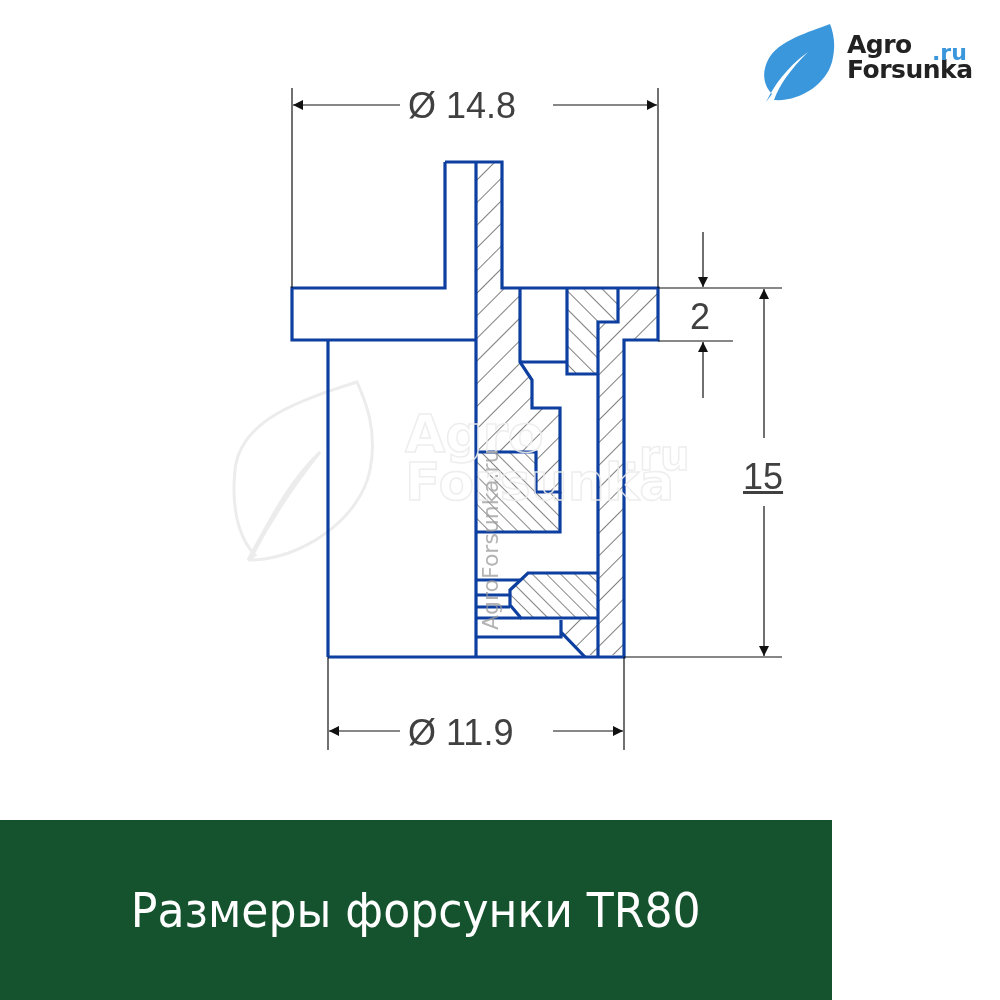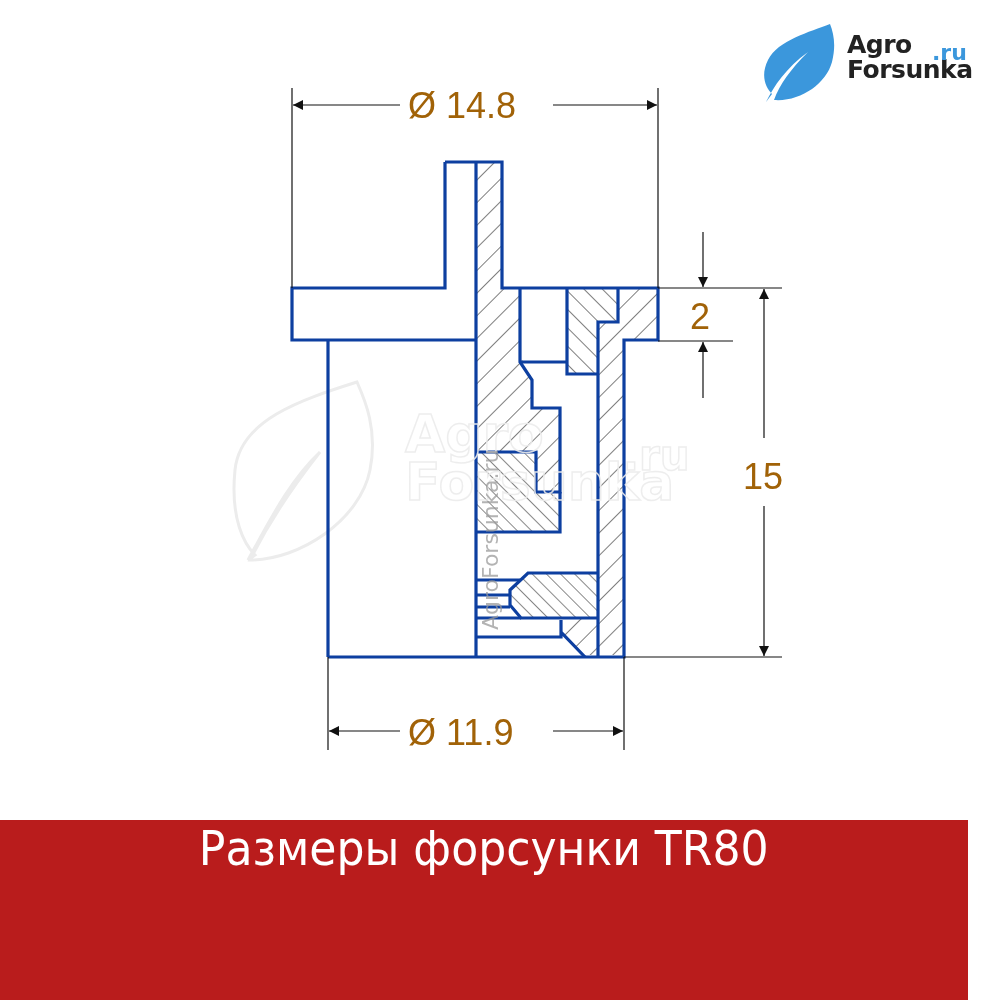--- a/index.html
+++ b/index.html
@@ -16,26 +16,26 @@
       color: #222222; font-size: 25px; line-height: 25px; letter-spacing: -0.5px;
     }
     .logo-text .line2 { display: block; }
     .logo-ru {
       position: absolute; left: 172px; top: 22px;
       font-family: "DejaVu Sans", sans-serif; font-weight: bold;
       color: #3b97dc; font-size: 22px;
     }
     .dim-label {
       position: absolute; font-family: "Liberation Sans", sans-serif;
-      color: #a16207; background: #ffffff; padding: 0 6px; white-space: nowrap;
+      color: #404040; background: #ffffff; padding: 0 6px; white-space: nowrap;
     }
     .footer {
-      position: absolute; left: 0; top: 820px; width: 968px; height: 180px;
-      background: #b91c1c;
-      display: flex; justify-content: center;
+      position: absolute; left: 0; top: 820px; width: 832px; height: 180px;
+      background: #14532d;
+      display: flex; align-items: center; justify-content: center;
     }
     .footer-title {
       color: #ffffff; font-family: "DejaVu Sans", sans-serif; font-size: 48px;
       font-weight: normal; letter-spacing: 0px;
       transform: scaleX(0.92);
     }
     .watermark-side {
       position: absolute; left: 478px; top: 630px;
       transform-origin: left top; transform: rotate(-90deg);
       color: #9a9a9a; font-family: "DejaVu Sans", sans-serif; font-size: 22px;
@@ -136,21 +136,21 @@
 <div class="watermark-big">
   <div>Agro</div>
   <div>Forsunka</div>
   <span class="wm-ru">.ru</span>
 </div>
 <div class="watermark-side">AgroForsunka.ru</div>
 
 <div class="dim-label" style="left:402px; top:85px; font-size:36px;">Ø 14.8</div>
 <div class="dim-label" style="left:402px; top:712px; font-size:36px;">Ø 11.9</div>
 <div class="dim-label" style="left:684px; top:296px; font-size:36px; background:transparent;">2</div>
-<div class="dim-label" style="left:737px; top:456px; font-size:36px;">15</div>
+<div class="dim-label" style="left:737px; top:456px; font-size:36px;text-decoration:underline;">15</div>
 
 <div class="logo">
   <svg width="80" height="80" viewBox="0 0 80 80" style="position:absolute; left:0; top:4px;">
     <path d="M70,2 C50,10 18,18 8,38 C0,54 6,66 12,72 L6,80 C14,64 26,46 48,30 C30,48 20,62 14,78 C40,80 66,62 72,40 C76,24 74,12 70,2 z" fill="#3b97dc"></path>
   </svg>
   <div class="logo-text">
     <span class="line2">Agro</span>
     <span class="line2">Forsunka</span>
   </div>
   <span class="logo-ru">.ru</span>

